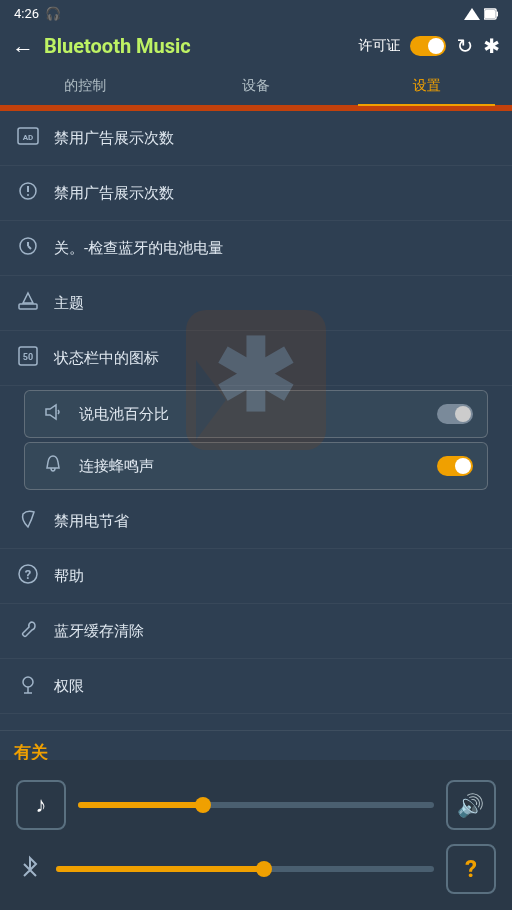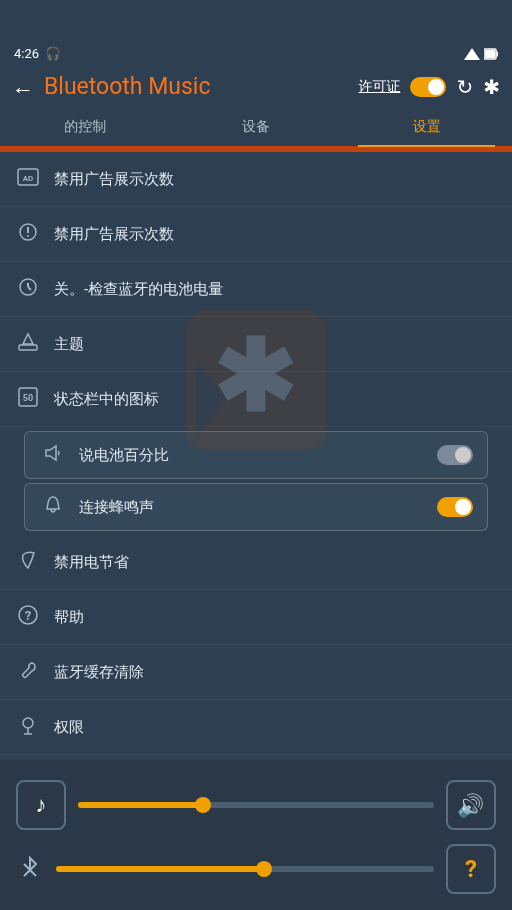--- a/index.html
+++ b/index.html
@@ -15,53 +15,51 @@
 
     
     .status-bar {
       display: flex;
       justify-content: space-between;
       align-items: center;
       padding: 6px 14px 4px 14px;
       font-size: 13px;
       color: #fff;
       background: #2e3f52;
-      margin-top: 40px;
     }
     .status-left { display: flex; align-items: center; gap: 6px; }
     .status-right { display: flex; align-items: center; gap: 4px; }
 
     
     .top-bar {
       display: flex;
       align-items: center;
       padding: 8px 12px;
       background: #2e3f52;
       gap: 10px;
     }
     .top-bar-back {
       font-size: 22px;
       cursor: pointer;
       color: #fff;
     }
     .top-bar-title {
       flex: 1;
-      font-size: 23px;
-      font-weight: 400;
-      color: #f97316;
+      font-size: 20px;
+      font-weight: 700;
+      color: #bef264;
     }
     .top-bar-actions {
       display: flex;
       align-items: center;
       gap: 10px;
     }
     .permission-label {
       font-size: 14px;
       color: #fff;
-      text-decoration: underline;
     }
     .toggle-on {
       width: 36px;
       height: 20px;
       background: #f0a000;
       border-radius: 10px;
       position: relative;
       display: inline-block;
     }
     .toggle-on::after {

